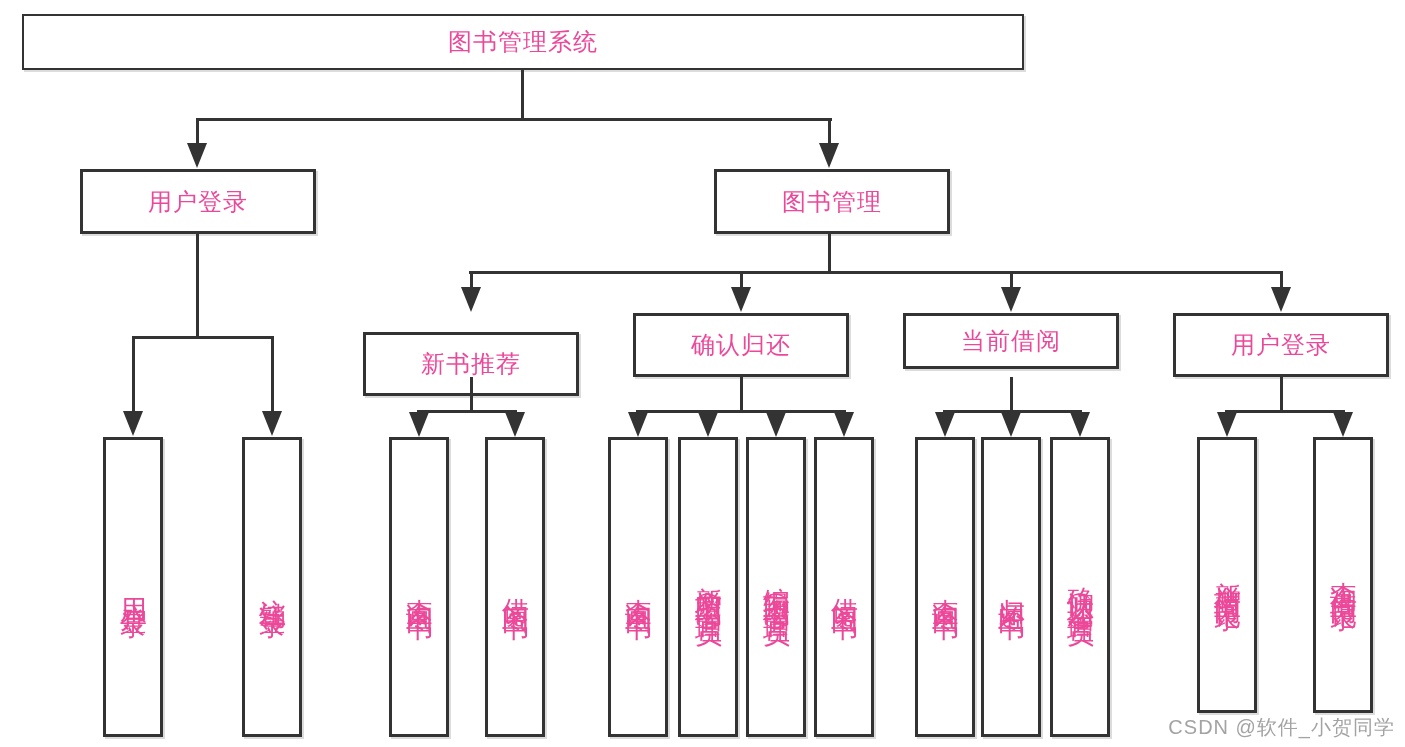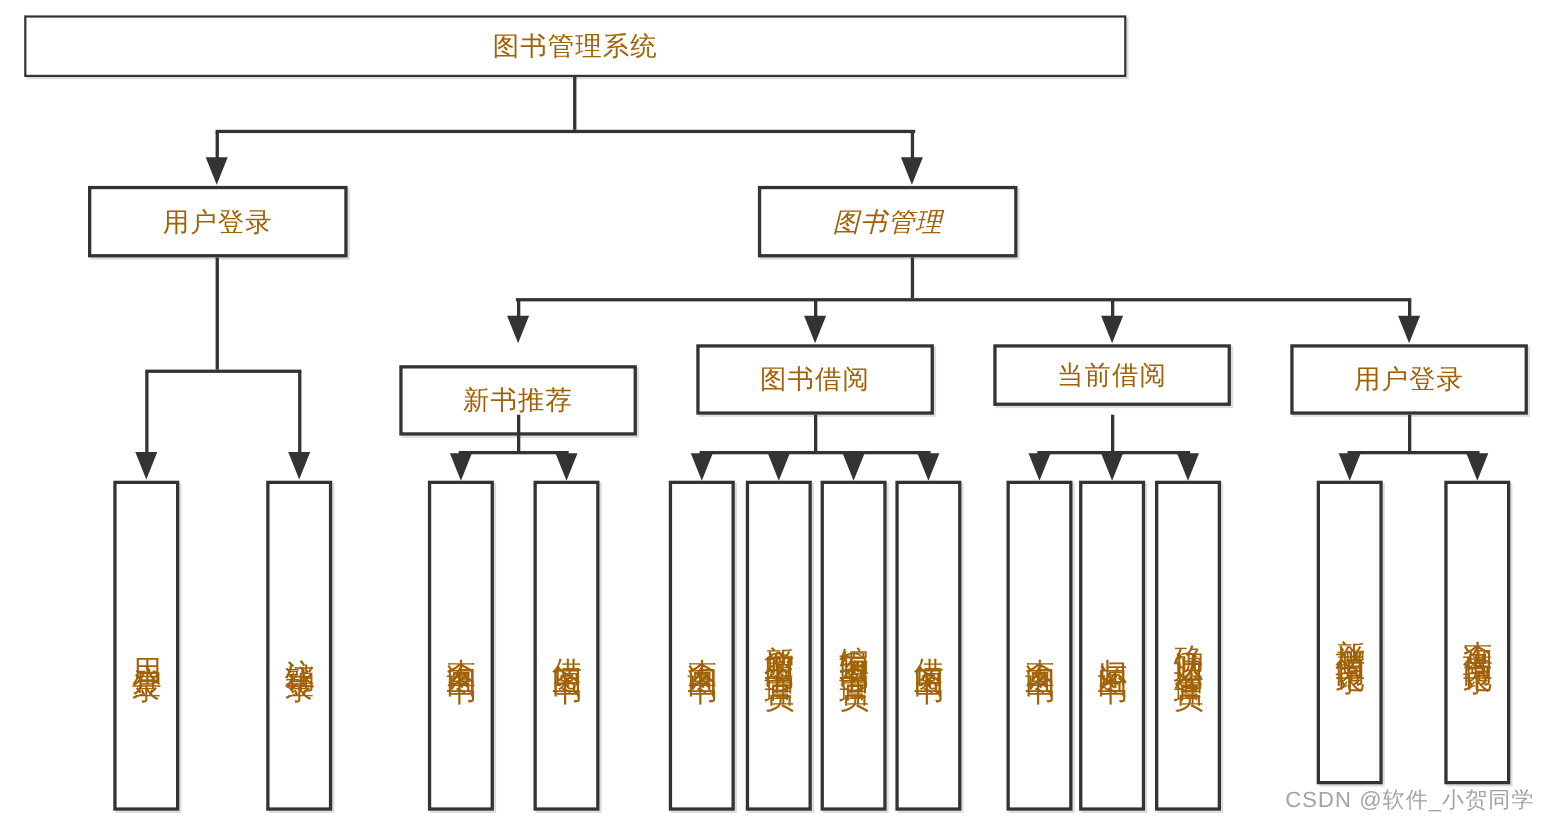--- a/index.html
+++ b/index.html
@@ -17,21 +17,21 @@
   .stage {
     position: absolute;
     left: 0; top: 0;
     width: 1405px; height: 747px;
   }
   .box {
     position: absolute;
     box-sizing: border-box;
     border: 3px solid #333333;
     background: #ffffff;
-    color: #a16207;
+    color: #ec4899;
     display: flex;
     align-items: center;
     justify-content: center;
     box-shadow: 2px 2px 0 rgba(140,140,140,0.30);
   }
   .box.root {
     border-width: 2px;
     font-size: 24px;
     letter-spacing: 1px;
   }
@@ -78,21 +78,21 @@
   <div class="vline" style="left:521px; top:70px; width:3px; height:48px;"></div>
   <div class="hline" style="left:196px; top:118px; width:636px; height:3px;"></div>
 
   <div class="vline" style="left:196px; top:120px; width:3px; height:25px;"></div>
   <div class="arrow" style="left:187px; top:143px;"></div>
 
   <div class="vline" style="left:828px; top:120px; width:3px; height:25px;"></div>
   <div class="arrow" style="left:819px; top:143px;"></div>
 
   <div class="box lvl" style="left:80px; top:169px; width:236px; height:65px;">用户登录</div>
-  <div class="box lvl" style="left:689px; top:169px; width:236px; height:65px;font-style:italic;">图书管理</div>
+  <div class="box lvl" style="left:714px; top:169px; width:236px; height:65px;">图书管理</div>
 
   <div class="vline" style="left:196px; top:234px; width:3px; height:102px;"></div>
   <div class="hline" style="left:132px; top:336px; width:142px; height:3px;"></div>
   <div class="vline" style="left:132px; top:338px; width:3px; height:74px;"></div>
   <div class="arrow" style="left:123px; top:411px;"></div>
   <div class="vline" style="left:271px; top:338px; width:3px; height:74px;"></div>
   <div class="arrow" style="left:262px; top:411px;"></div>
 
   <div class="vline" style="left:828px; top:234px; width:3px; height:37px;"></div>
   <div class="hline" style="left:469px; top:271px; width:814px; height:3px;"></div>
@@ -100,21 +100,21 @@
   <div class="vline" style="left:470px; top:273px; width:3px; height:16px;"></div>
   <div class="arrow" style="left:461px; top:287px;"></div>
   <div class="vline" style="left:740px; top:273px; width:3px; height:16px;"></div>
   <div class="arrow" style="left:731px; top:287px;"></div>
   <div class="vline" style="left:1010px; top:273px; width:3px; height:16px;"></div>
   <div class="arrow" style="left:1001px; top:287px;"></div>
   <div class="vline" style="left:1280px; top:273px; width:3px; height:16px;"></div>
   <div class="arrow" style="left:1271px; top:287px;"></div>
 
   <div class="box lvl" style="left:363px; top:313px; width:216px; height:64px;margin-top:19px;">新书推荐</div>
-  <div class="box lvl" style="left:633px; top:313px; width:216px; height:64px;">图书借阅</div>
+  <div class="box lvl" style="left:633px; top:313px; width:216px; height:64px;">确认归还</div>
   <div class="box lvl" style="left:903px; top:313px; width:216px; height:56px;">当前借阅</div>
   <div class="box lvl" style="left:1173px; top:313px; width:216px; height:64px;">用户登录</div>
 
   <div class="vline" style="left:470px; top:377px; width:3px; height:33px;"></div>
   <div class="vline" style="left:740px; top:377px; width:3px; height:33px;"></div>
   <div class="vline" style="left:1010px; top:377px; width:3px; height:33px;"></div>
   <div class="vline" style="left:1280px; top:377px; width:3px; height:33px;"></div>
 
   <div class="hline" style="left:417px; top:410px; width:100px; height:3px;"></div>
   <div class="hline" style="left:636px; top:410px; width:210px; height:3px;"></div>

